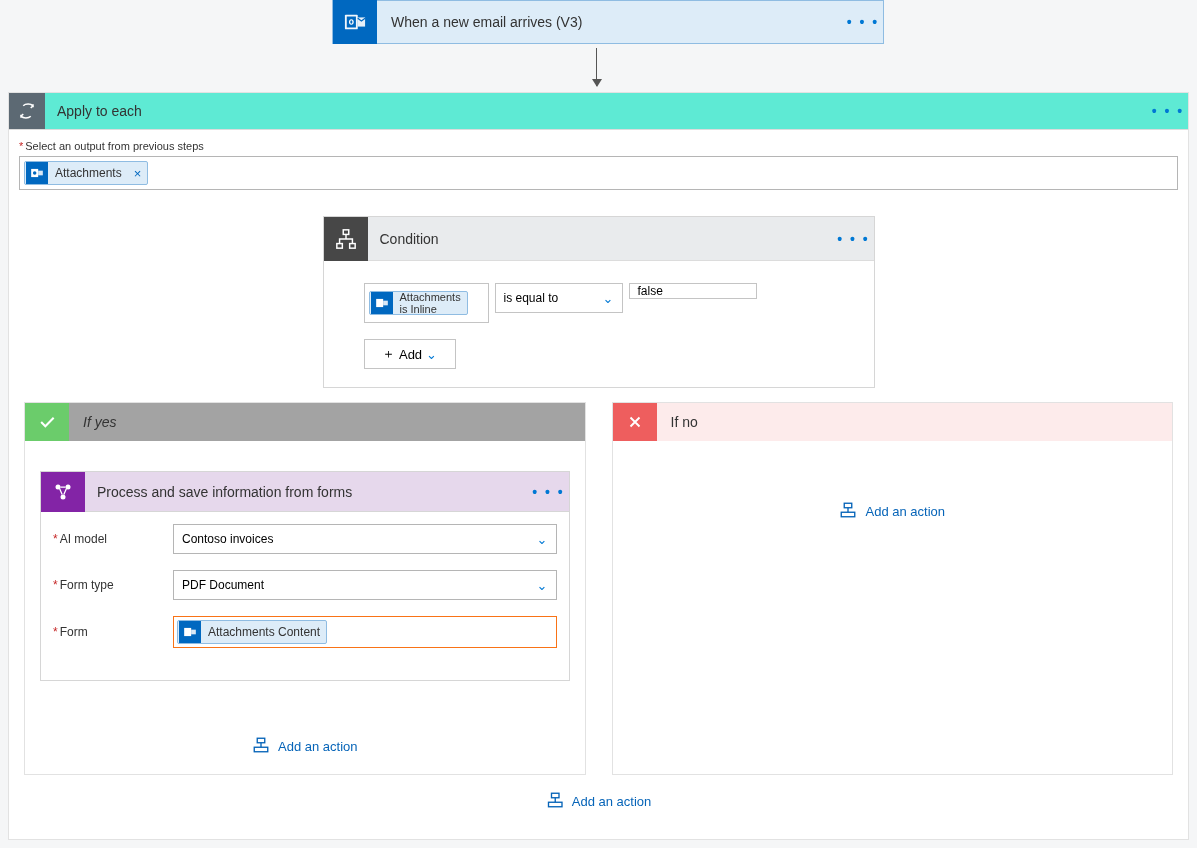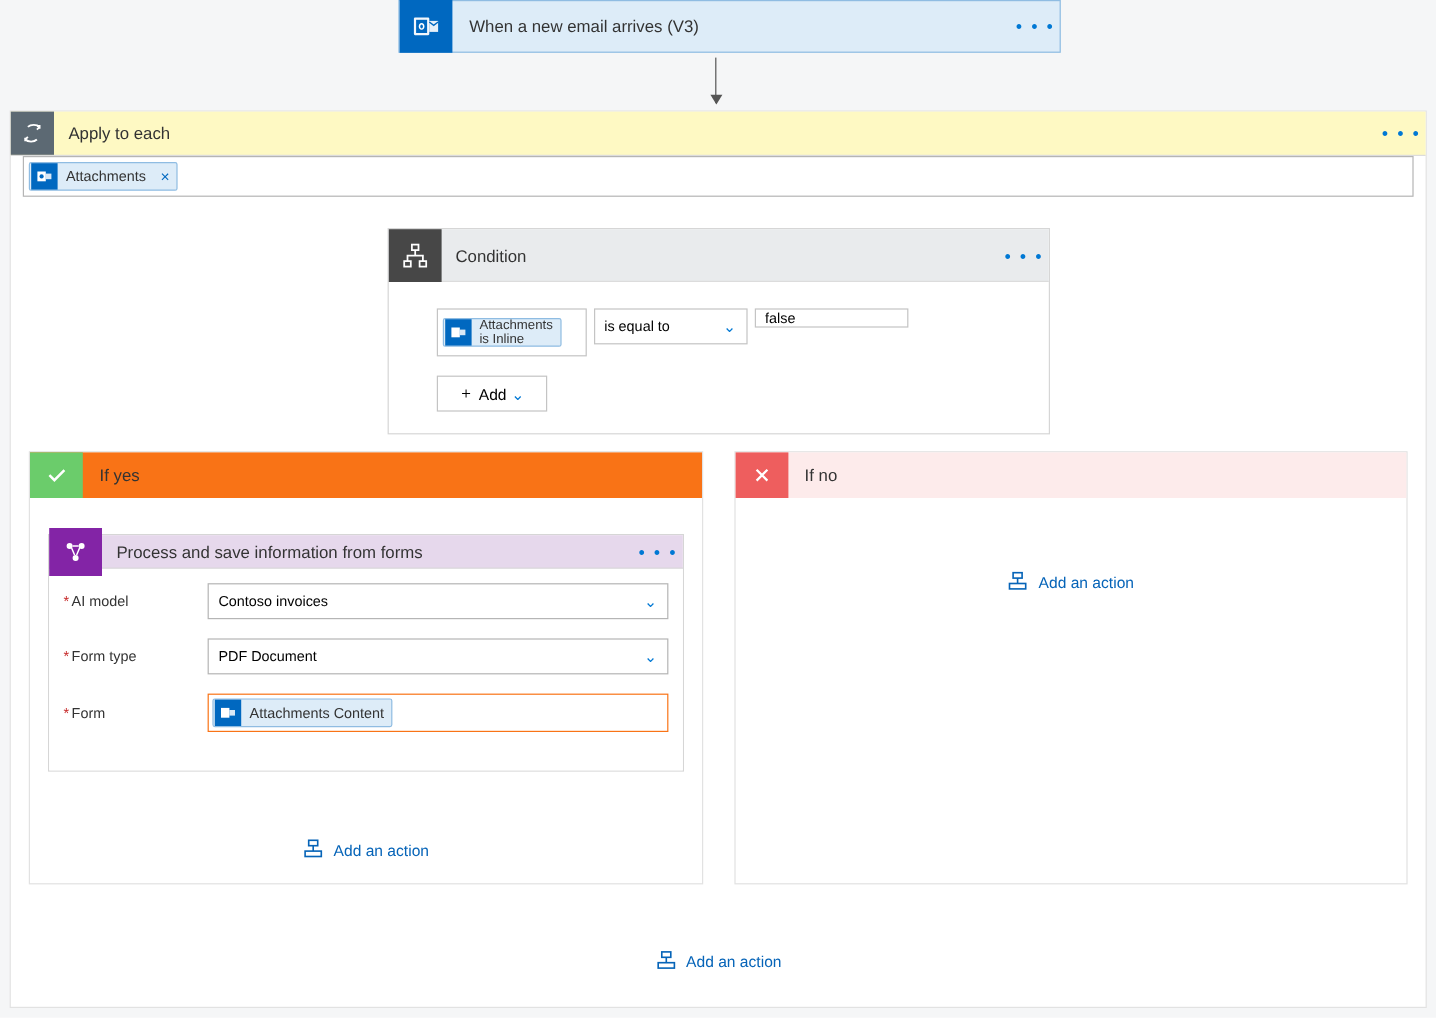--- a/index.html
+++ b/index.html
@@ -25,21 +25,21 @@
     content: ""; position: absolute; bottom: -1px; left: -4px; border-left: 5px solid transparent;
     border-right: 5px solid transparent; border-top: 8px solid #555;
   }
 
   
   .apply-each {
     position: absolute; left: 8px; top: 92px; right: 8px; bottom: 8px;
     background: #fff; border: 1px solid #e2e2e2;
   }
   .apply-header {
-    height: 37px; background: #fef9c3; display: flex; align-items: center; border-bottom: 1px solid #dcdcdc;
+    height: 37px; background: #5eead4; display: flex; align-items: center; border-bottom: 1px solid #dcdcdc;
   }
   .apply-icon {
     width: 36px; height: 36px; background: #5c6973; display: flex; align-items: center; justify-content: center;
   }
   .apply-title { font-size: 14px; color: #333; margin-left: 12px; flex: 1; }
 
   .select-output-label {
     font-size: 11px; color: #333; margin: 10px 10px 4px 10px;
   }
   .select-output-label .req { color: #c62828; margin-right: 2px; }
@@ -74,31 +74,31 @@
   .token-2line { line-height: 1.1; font-size: 11px; }
   .add-btn {
     margin-top: 16px; width: 92px; height: 30px; border: 1px solid #c4c4c4; background:#fff;
     font-size: 13px; cursor: pointer; display: flex; align-items: center; justify-content: center; gap: 4px;
   }
 
   
   .branches { display:flex; gap: 26px; margin: 14px 15px 0 15px; }
   .branch { flex: 1; border: 1px solid #e2e2e2; background:#fff; min-height: 150px; display:flex; flex-direction:column; }
   .branch-header { height: 38px; display:flex; align-items:center; }
-  .branch-yes .branch-header { background: #f97316; }
+  .branch-yes .branch-header { background: #a3a3a3; font-style: italic; }
   .branch-no  .branch-header { background: #fdebeb; }
   .branch-icon { width: 44px; height: 38px; display:flex; align-items:center; justify-content:center; }
   .branch-yes .branch-icon { background: #6bcc6b; }
   .branch-no  .branch-icon { background: #ee5e5e; }
   .branch-title { font-size: 14px; margin-left: 14px; color:#333; }
   .branch-body { flex: 1; padding: 30px 15px 20px 15px; display:flex; flex-direction:column; align-items:center; }
 
   .process-card { width: 100%; border: 1px solid #d6d6d6; }
   .process-header {
-    height: 28px; background: #e6d8ec; display:flex; align-items:center; border-bottom: 1px solid #d6d6d6;
+    height: 40px; background: #e6d8ec; display:flex; align-items:center; border-bottom: 1px solid #d6d6d6;
   }
   .process-icon { width: 44px; height: 40px; background: #8324a6; display:flex; align-items:center; justify-content:center; }
   .process-body { padding: 12px 12px 16px 12px; background:#fff; }
   .field-row { display:flex; align-items:center; margin-bottom: 16px; }
   .field-label { width: 120px; font-size: 12px; color:#333; }
   .field-label .req { color:#c62828; margin-right: 2px; }
   .field-control {
     flex: 1; border: 1px solid #b5b5b5; height: 30px; padding: 0 8px;
     display:flex; align-items:center; justify-content:space-between; font-size: 12px; cursor:pointer;
   }
@@ -142,20 +142,23 @@
       <div class="apply-icon">
         <svg width="18" height="18" viewBox="0 0 24 24" stroke="#fff" stroke-width="2" fill="none">
             <path d="M17 4h3v3M7 20H4v-3M20 5c-3-3-10-3-13 0M4 19c3 3 10 3 13 0"></path>
             <path d="M20 5l-3 3M4 19l3-3"></path>
           </svg>
       </div>
       <div class="apply-title">Apply to each</div>
       <div class="card-menu">• • •</div>
     </div>
 
+    <div class="select-output-label">
+      <span class="req">*</span><span>Select an output from previous steps</span>
+    </div>
     <div class="output-box">
       <div class="token">
         <div class="token-icon">
           <svg width="14" height="14" viewBox="0 0 24 24">
               <rect x="2" y="5" width="12" height="14" fill="#fff"></rect>
               <path d="M8 9a3 3 0 110 6 3 3 0 010-6z" fill="#0068c0"></path>
               <rect x="14" y="8" width="8" height="8" fill="#fff" opacity="0.85"></rect>
             </svg>
         </div>
         <span class="token-label">Attachments</span>

